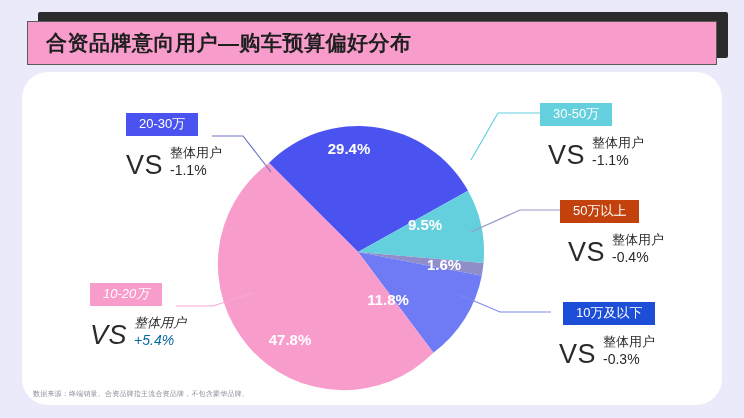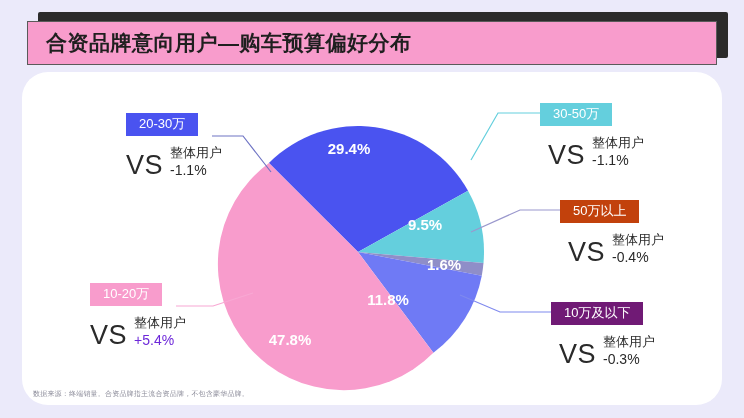--- a/index.html
+++ b/index.html
@@ -122,21 +122,21 @@
     font-size: 13px;
     color: #2a2a2a;
     white-space: nowrap;
   }
   .vs-delta {
     font-size: 14px;
     color: #2a2a2a;
     text-align: center;
     white-space: nowrap;
   }
-  .vs-delta.pos { color: #6d28d9; }
+  .vs-delta.pos { color: #0369a1; }
 
   
   .indent-left { margin-left: 8px; }
 
   
   .footnote {
     position: absolute;
     left: 33px;
     top: 389px;
     font-size: 7px;
@@ -190,21 +190,21 @@
     <span class="chip" style="background:#4a53f0;">20-30万</span>
     <div class="vsrow">
       <span class="vs">VS</span>
       <span class="vs-body">
         <span class="vs-title">整体用户</span><br>
         <span class="vs-delta">-1.1%</span>
       </span>
     </div>
   </div>
 
-  <div class="callout" style="left:90px; top:283px;">
+  <div class="callout" style="left:90px; top:283px;font-style:italic;">
     <span class="chip" style="background:#f89ccc;">10-20万</span>
     <div class="vsrow">
       <span class="vs">VS</span>
       <span class="vs-body">
         <span class="vs-title">整体用户</span><br>
         <span class="vs-delta pos">+5.4%</span>
       </span>
     </div>
   </div>
 
@@ -224,21 +224,21 @@
     <div class="vsrow indent-left">
       <span class="vs">VS</span>
       <span class="vs-body">
         <span class="vs-title">整体用户</span><br>
         <span class="vs-delta">-0.4%</span>
       </span>
     </div>
   </div>
 
   <div class="callout" style="left:551px; top:302px;">
-    <span class="chip" style="background:#701a75;">10万及以下</span>
+    <span class="chip" style="background:#1d4ed8;margin-left:12px;">10万及以下</span>
     <div class="vsrow indent-left">
       <span class="vs">VS</span>
       <span class="vs-body">
         <span class="vs-title">整体用户</span><br>
         <span class="vs-delta">-0.3%</span>
       </span>
     </div>
   </div>
 
   <div class="footnote">数据来源：终端销量。合资品牌指主流合资品牌，不包含豪华品牌。</div>

